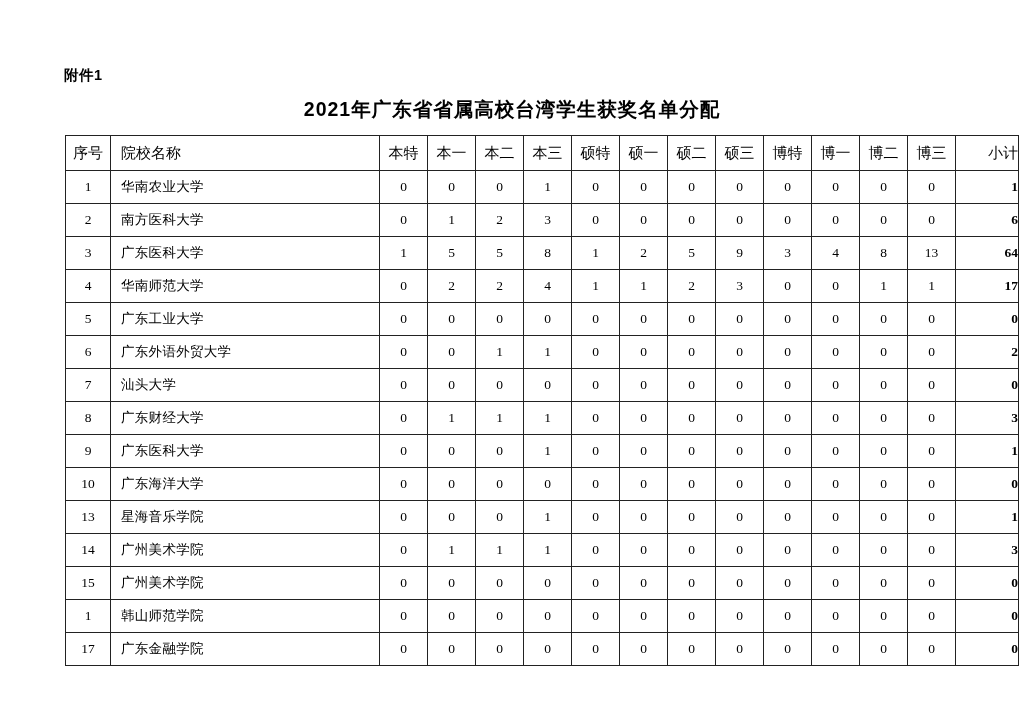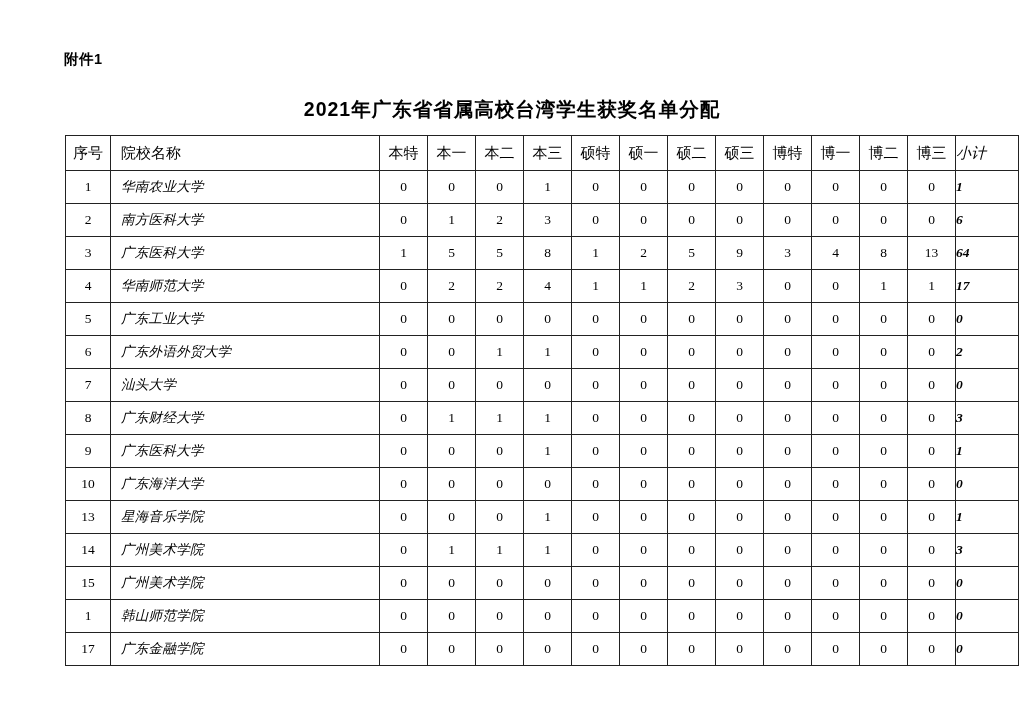--- a/index.html
+++ b/index.html
@@ -17,21 +17,21 @@
   }
   .page {
     position: absolute;
     left: 0; top: 0;
     width: 1024px;
     height: 721px;
   }
   .attachment-label {
     position: absolute;
     left: 64px;
-    top: 50px;
+    top: 66px;
     font-size: 14.5px;
     font-weight: bold;
     font-family: "Liberation Sans", "DejaVu Sans", sans-serif;
     letter-spacing: 0.5px;
   }
   .doc-title {
     position: absolute;
     left: 0;
     top: 96px;
     width: 1024px;
@@ -61,28 +61,27 @@
   }
   table.grid th {
     font-weight: normal;
     font-family: "Liberation Sans", "DejaVu Sans", sans-serif;
     font-size: 15px;
     height: 34px;
   }
   .c-idx { width: 44px; text-align: center; }
   .c-name { width: 258px; text-align: left; padding-left: 10px !important; }
   .c-num { width: 47px; text-align: center; }
-  .c-sum { width: 62px; text-align: left; font-weight: bold; font-style: italic; }
+  .c-sum { width: 62px; text-align: right; font-weight: bold; }
   td.c-idx, th.c-idx { text-align: center; }
   .hdr-name { text-align: left; padding-left: 10px !important; }
   .name-cell {
     font-family: "Liberation Sans", "DejaVu Sans", sans-serif;
     font-size: 14px;
     letter-spacing: 0.3px;
-    font-style: italic;
   }
   .idx-cell {
     font-family: "Liberation Serif", "DejaVu Serif", serif;
     font-size: 14px;
   }
   .num-cell {
     font-family: "Liberation Serif", "DejaVu Serif", serif;
     font-size: 14px;
   }
   .sum-cell {

